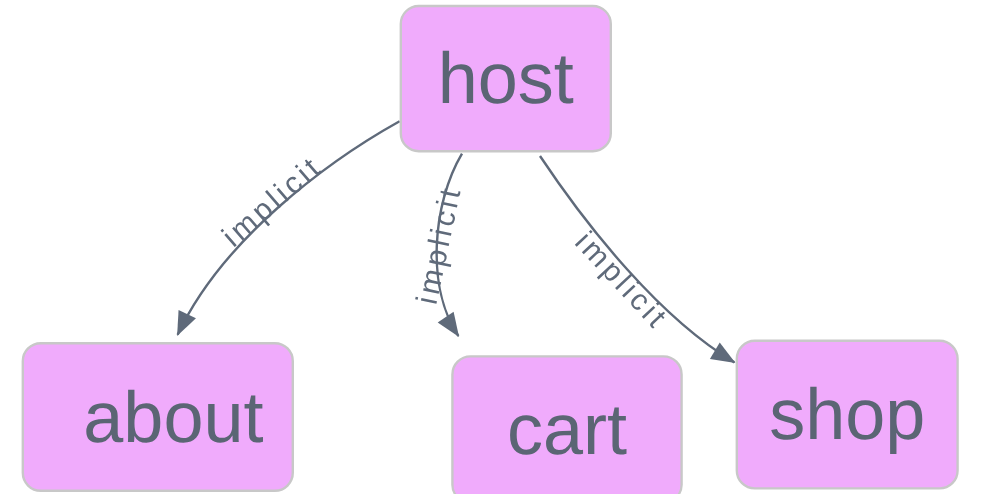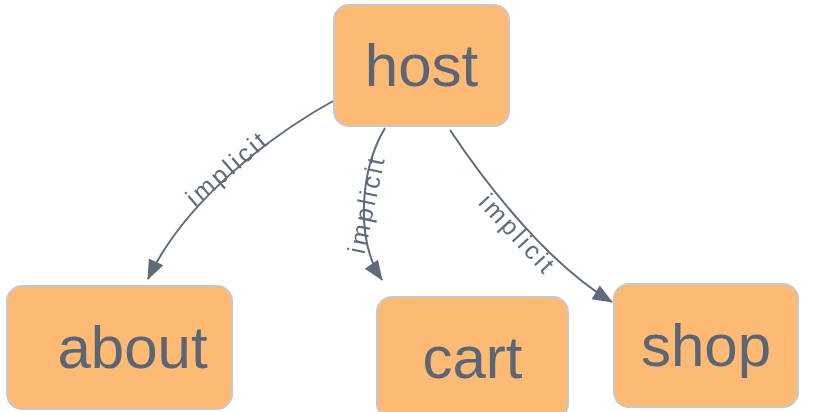--- a/index.html
+++ b/index.html
@@ -31,21 +31,21 @@
     font-family: "Liberation Sans", sans-serif;
     font-size: 25px;
     letter-spacing: 3px;
     fill: #5f6a7a;
     text-anchor: middle;
     dominant-baseline: central;
   }
   .node {
     position: absolute;
     box-sizing: border-box;
-    background: #fdba74;
+    background: #f0abfc;
     border: 2px solid #c8c8c8;
     border-radius: 16px;
     display: flex;
     align-items: center;
     justify-content: center;
     font-size: 60px;
     color: #5b6574;
     line-height: 1;
     user-select: none;
   }
@@ -72,21 +72,21 @@
 
     <text class="edge-label" transform="translate(366,204) rotate(-78)" fill="#5f6a7a">implicit</text>
 
     <text class="edge-label" transform="translate(518,234) rotate(47)" fill="#5f6a7a">implicit</text>
   </svg>
 
   <div class="node" style="left:333px; top:4px; width:177px; height:123px;">
     <span>host</span>
   </div>
 
-  <div class="node" style="left:6px; top:285px; width:227px; height:125px;padding-left:26px;">
+  <div class="node" style="left:18px; top:285px; width:227px; height:125px;padding-left:26px;">
     <span>about</span>
   </div>
 
   <div class="node" style="left:332px; top:296px; width:193px; height:124px;margin-left:44px;">
     <span>cart</span>
   </div>
 
   <div class="node" style="left:613px; top:283px; width:186px; height:125px;">
     <span>shop</span>
   </div>

